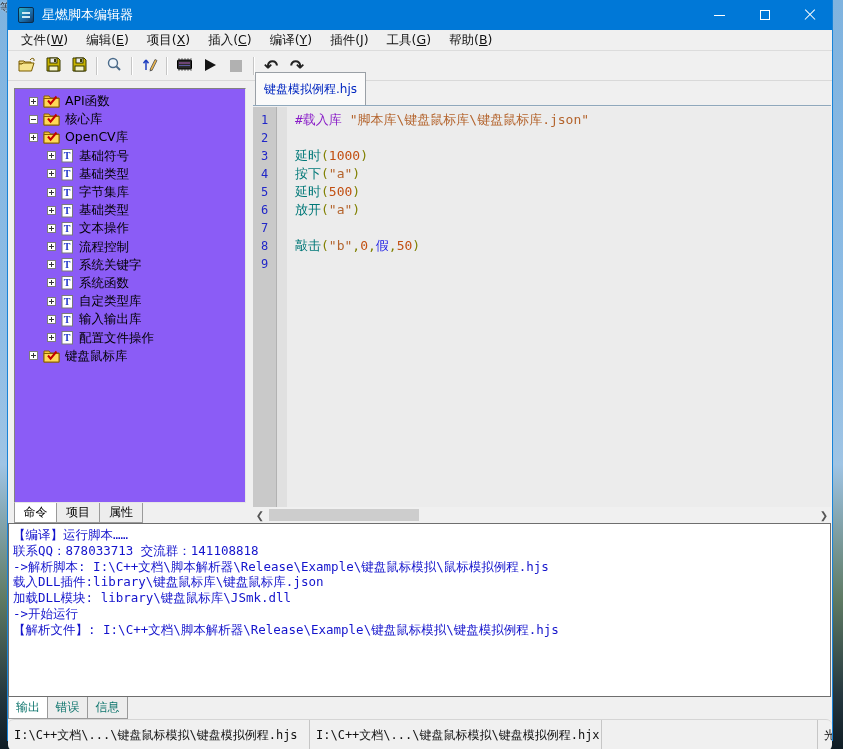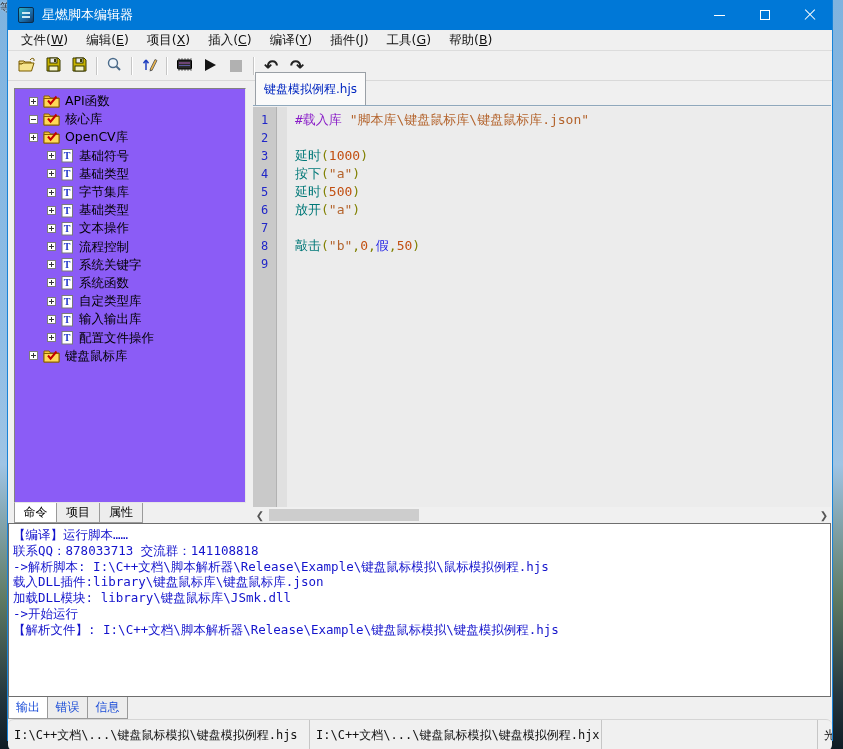--- a/index.html
+++ b/index.html
@@ -91,21 +91,21 @@
   .hs-arrow.right { margin-left:auto; }
 
   
   .outputbox { position:absolute; left:0px; top:523px; right:1px; height:174px; background:#ffffff;
     border:1px solid #6e6e6e; padding:3px 4px; overflow:hidden; }
   .out-line { font-size:12.5px; line-height:15.8px; color:#1414cc; white-space:pre;
     font-family:"DejaVu Sans Mono","Liberation Mono",monospace; }
 
   .bottom-tabs { position:absolute; left:0px; top:697px; right:1px; height:22px; background:#f0f0f0; display:flex; font-size:12px; }
   .bottom-tab { min-width:40px; padding:0 6px; height:22px; border:1px solid #9a9a9a; border-top:none; border-left:none;
-    background:#ededed; display:flex; align-items:center; justify-content:center; color:#1d4ed8;text-align:right; }
+    background:#ededed; display:flex; align-items:center; justify-content:center; color:#0f766e;text-align:right; }
   .bottom-tab:first-child { border-left:1px solid #9a9a9a; }
   .bottom-tab.active { background:#ffffff; }
 
   
   .statusbar { position:absolute; left:0; top:719px; right:0; height:32px; background:#f0f0f0;
     border-top:1px solid #d5d5d5; display:flex; font-size:12px; color:#111;border-radius:6px; }
   .sb-cell { height:100%; display:flex; align-items:center; padding:0 6px; border-right:1px solid #c6c6c6;
     white-space:nowrap; overflow:hidden; font-family:"DejaVu Sans Mono","Liberation Mono",monospace; font-size:12px; }
   .sb-cell:nth-child(1){ width:302px; } .sb-cell:nth-child(2){ width:292px; }
   .sb-cell:nth-child(3){ width:216px; } .sb-cell:nth-child(4){ flex:1; border-right:none; }

